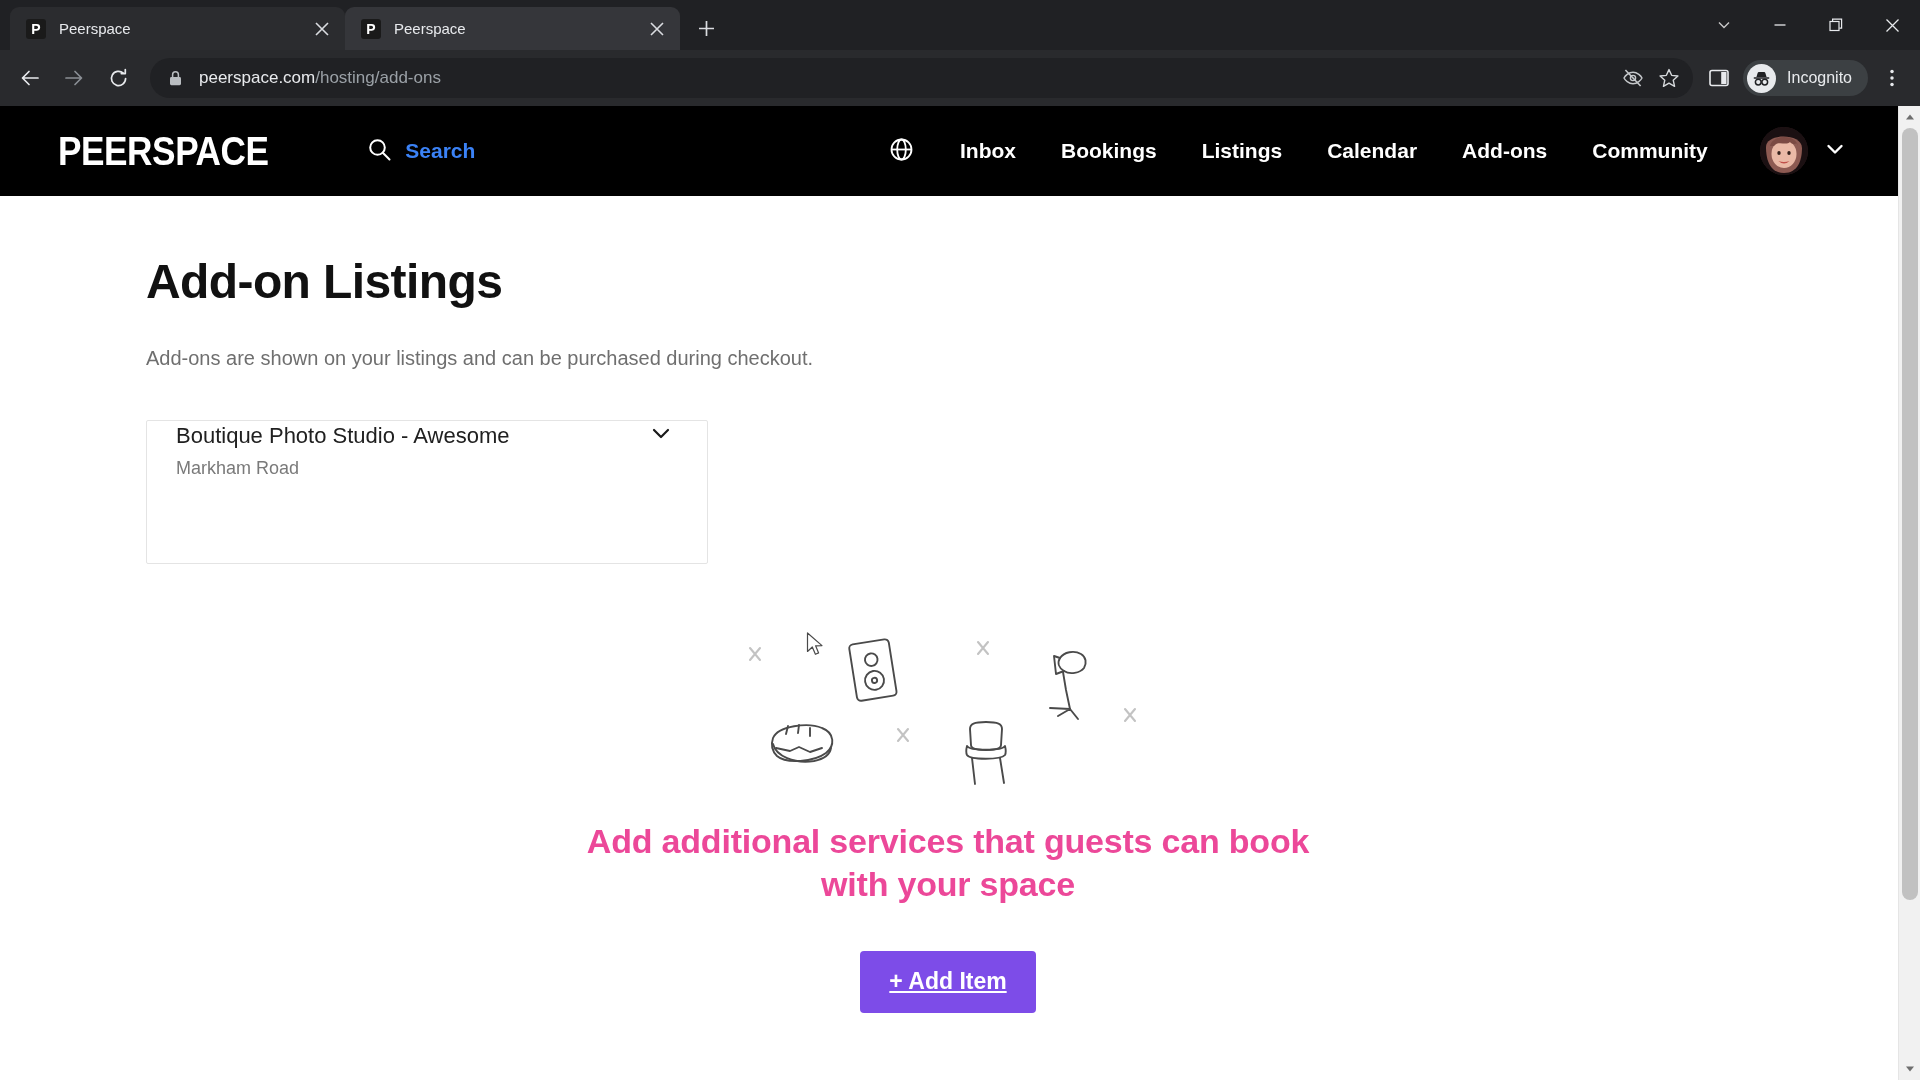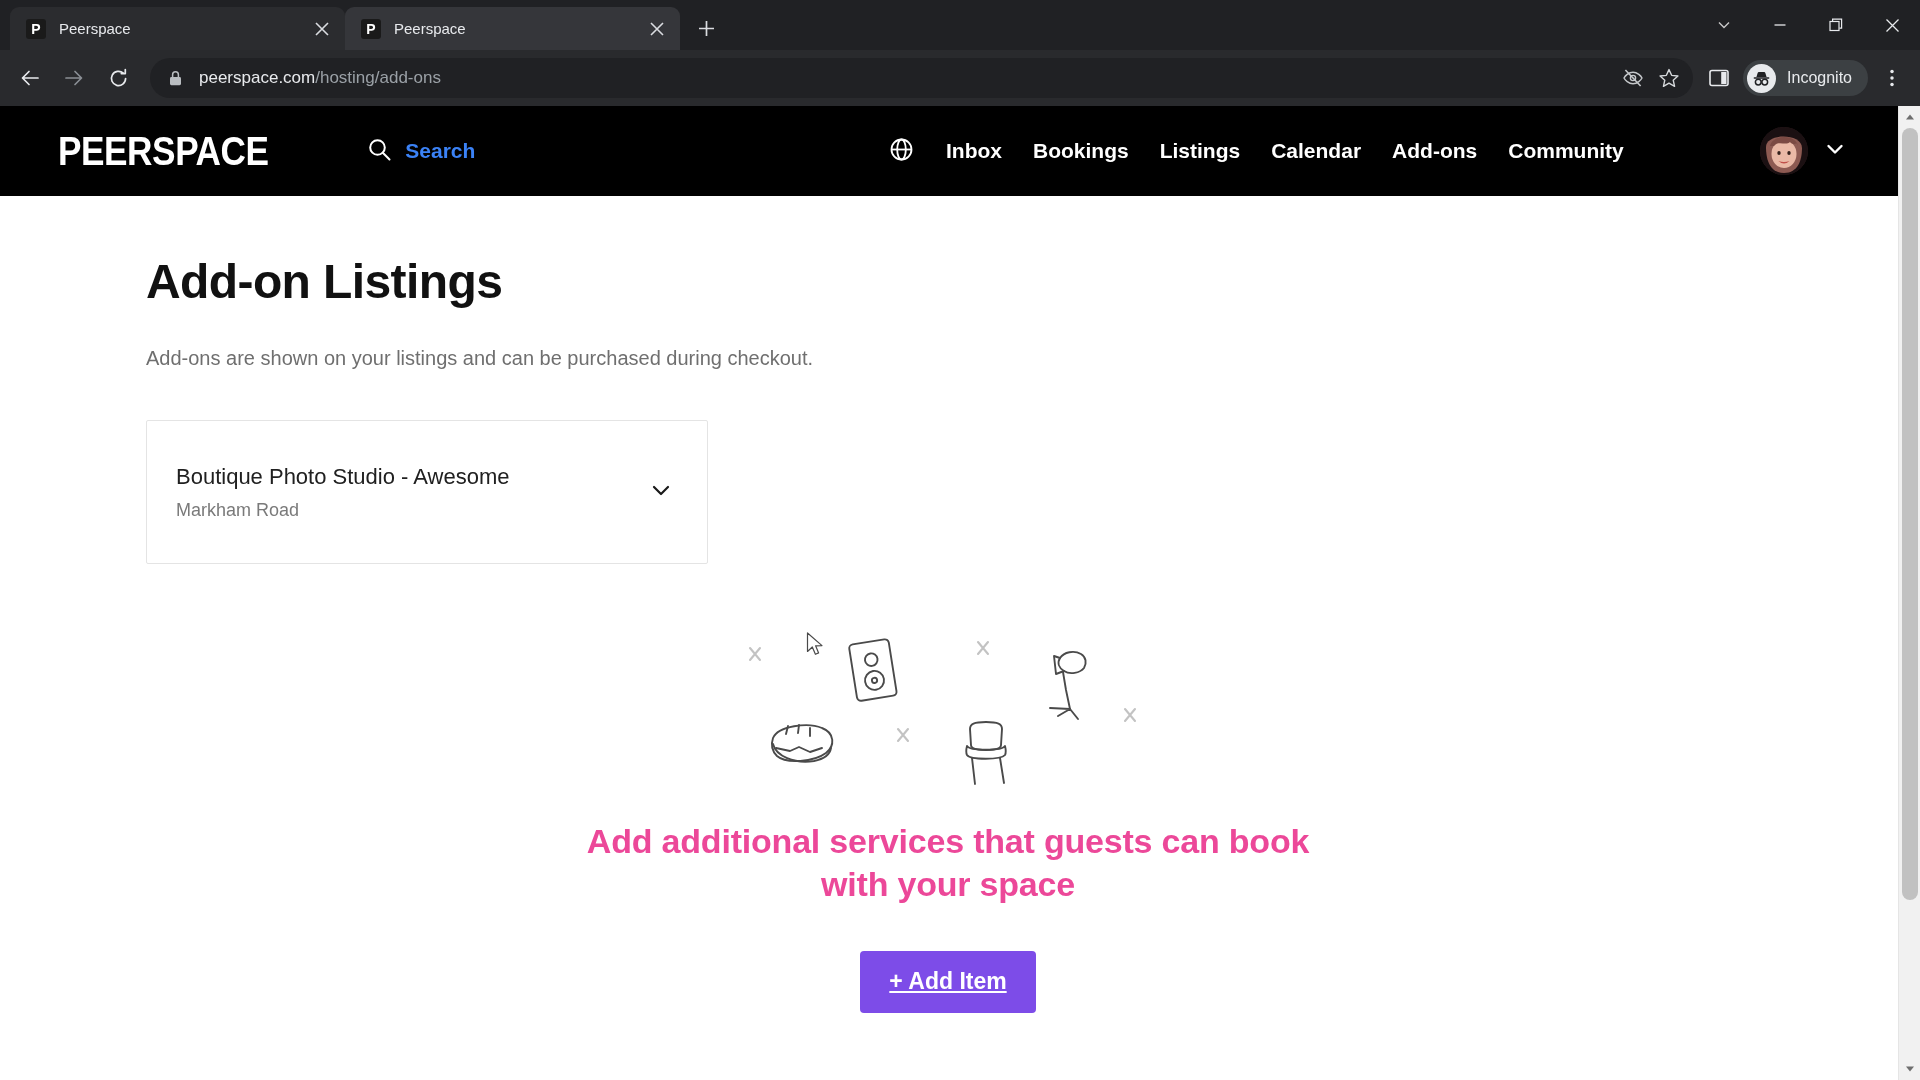--- a/index.html
+++ b/index.html
@@ -108,21 +108,21 @@
     font-family: "Liberation Sans Narrow", "Liberation Sans", sans-serif;
     transform: scaleX(0.88); transform-origin: left center;
     font-stretch: condensed;
   }
   .hdr-search {
     display: flex; align-items: center; margin-left: 70px; gap: 13px;
   }
   .hdr-search-label { color: #3b82f6; font-size: 21px; font-weight: 700; }
   .hdr-nav {
     position: absolute; left: 888px; top: 0; height: 90px;
-    display: flex; align-items: center; gap: 31px;
+    display: flex; align-items: center; gap: 45px;
   }
   .hdr-nav a {
     color: #fff; font-size: 21px; font-weight: 700; text-decoration: none;
     white-space: nowrap;
   }
   .hdr-right {
     position: absolute; right: 52px; top: 0; height: 90px;
     display: flex; align-items: center; gap: 16px;
   }
   .avatar {
@@ -135,21 +135,21 @@
   .page-title {
     font-size: 48px; font-weight: 700; color: #111;
     letter-spacing: -0.6px; line-height: 1.1;
   }
   .page-subtitle {
     font-size: 20px; color: #6f6f6f; margin-top: 38px;
   }
   .listing-card {
     margin-top: 50px; width: 562px; min-height: 144px;
     border: 1px solid #e4e4e4; border-radius: 2px;
-    display: flex; align-items: center; padding: 0 34px 0 29px;
+    display: flex; align-items: flex-start; padding: 0 34px 0 29px;
     background: #fff;
   }
   .listing-text { flex: 1 1 auto; }
   .listing-name { font-size: 22px; color: #202020; line-height: 1.35; }
   .listing-sub { font-size: 18px; color: #7a7a7a; margin-top: 8px; }
 
   
   .empty-state {
     margin-top: 52px; display: flex; flex-direction: column;
     align-items: center; width: 1896px; margin-left: -146px;

